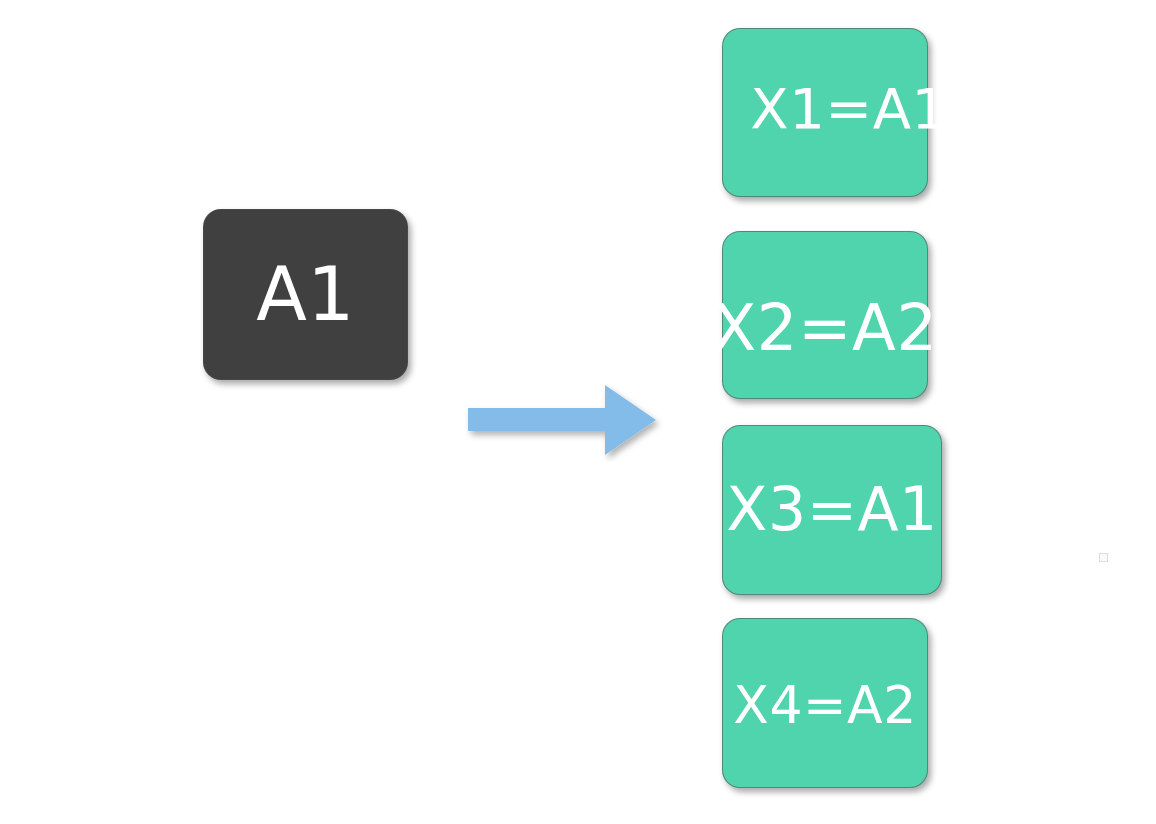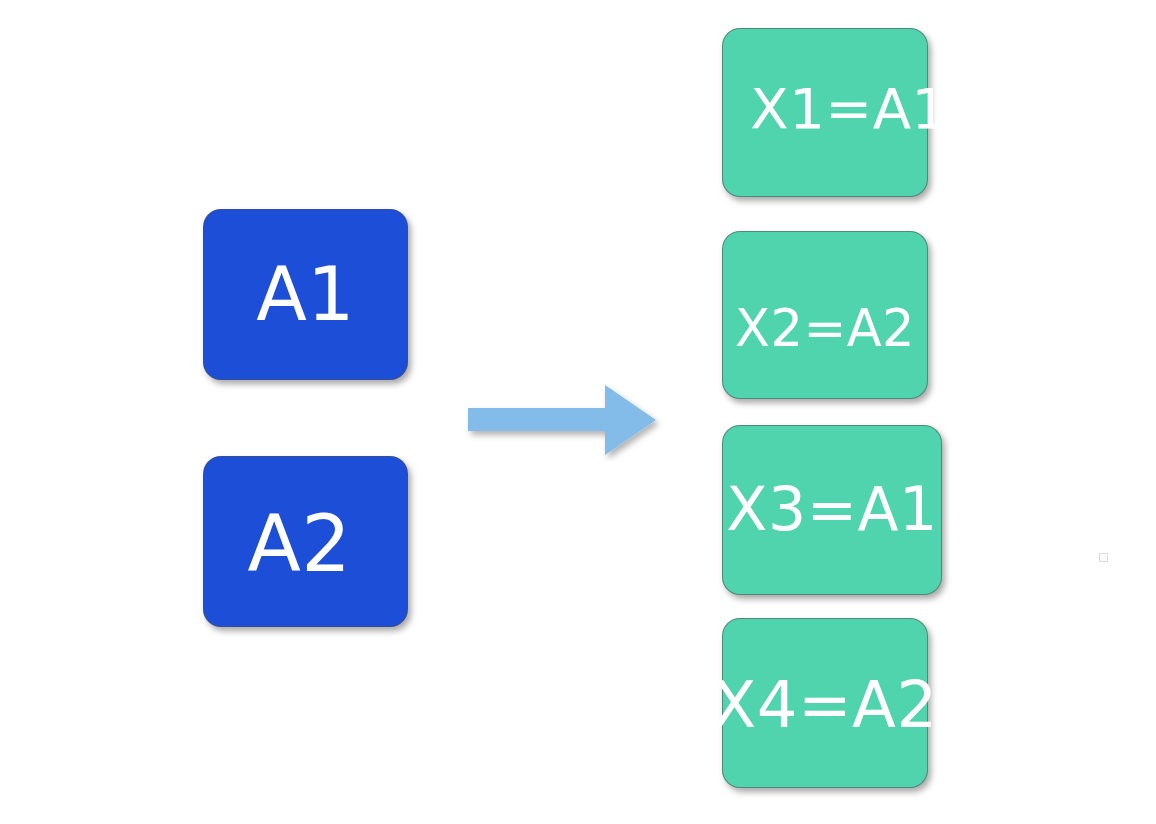--- a/index.html
+++ b/index.html
@@ -28,21 +28,21 @@
     font-weight: 400;
     letter-spacing: 0.5px;
     line-height: 1;
     white-space: nowrap;
     border: 1px solid rgba(70,70,70,0.55);
     box-shadow: 3px 4px 6px rgba(0,0,0,0.34);
     -webkit-font-smoothing: antialiased;
   }
 
   .node.source {
-    background: #1d4ed8;
+    background: #404040;
     border-color: rgba(80,80,80,0.5);
   }
   .node.target {
     background: #4fd4ae;
     border-color: rgba(85,85,85,0.6);
   }
 
   .node-label {
     display: block;
     transform: translateY(-1px);
@@ -54,23 +54,23 @@
   #node-a1 .node-label { font-size: 74px; }
   #node-a2 .node-label { font-size: 78px; transform: translate(-6px, 2px); }
 
   
   #node-x1 { left: 722px; top: 28px;  width: 206px; height: 169px; padding-left: 44px; }
   #node-x2 { left: 722px; top: 231px; width: 206px; height: 168px; }
   #node-x3 { left: 722px; top: 425px; width: 220px; height: 170px; }
   #node-x4 { left: 722px; top: 618px; width: 206px; height: 170px; }
 
   #node-x1 .node-label { font-size: 56px; transform: translate(2px, -4px); }
-  #node-x2 .node-label { font-size: 51px; transform: translate(0px, -1px); margin-top: 28px; }
+  #node-x2 .node-label { font-size: 64px; transform: translate(0px, -1px); margin-top: 28px; }
   #node-x3 .node-label { font-size: 60px; transform: translate(0px, -1px); }
-  #node-x4 .node-label { font-size: 64px; transform: translate(0px, 2px); }
+  #node-x4 .node-label { font-size: 52px; transform: translate(0px, 2px); }
 
   
   #flow-arrow {
     position: absolute;
     left: 462px;
     top: 378px;
     width: 204px;
     height: 84px;
   }
   #flow-arrow svg { display: block; width: 100%; height: 100%; }
@@ -89,23 +89,20 @@
 </style>
 </head>
 <body>
 
 <div id="canvas">
 
   <div class="node source" id="node-a1">
     <span class="node-label">A1</span>
   </div>
 
-  <div class="node source" id="node-a2">
-    <span class="node-label">A2</span>
-  </div>
 
   <div id="flow-arrow">
     <svg viewBox="0 0 204 84" xmlns="http://www.w3.org/2000/svg">
       <defs>
         <filter id="arrow-shadow" x="-30%" y="-30%" width="180%" height="180%">
           <feDropShadow dx="3" dy="4" stdDeviation="3.2" flood-color="#000000" flood-opacity="0.30"></feDropShadow>
         </filter>
       </defs>
       <polygon points="6,30 143,30 143,7 194,42 143,77 143,53 6,53" fill="#83bce8" filter="url(#arrow-shadow)"></polygon>
     </svg>

